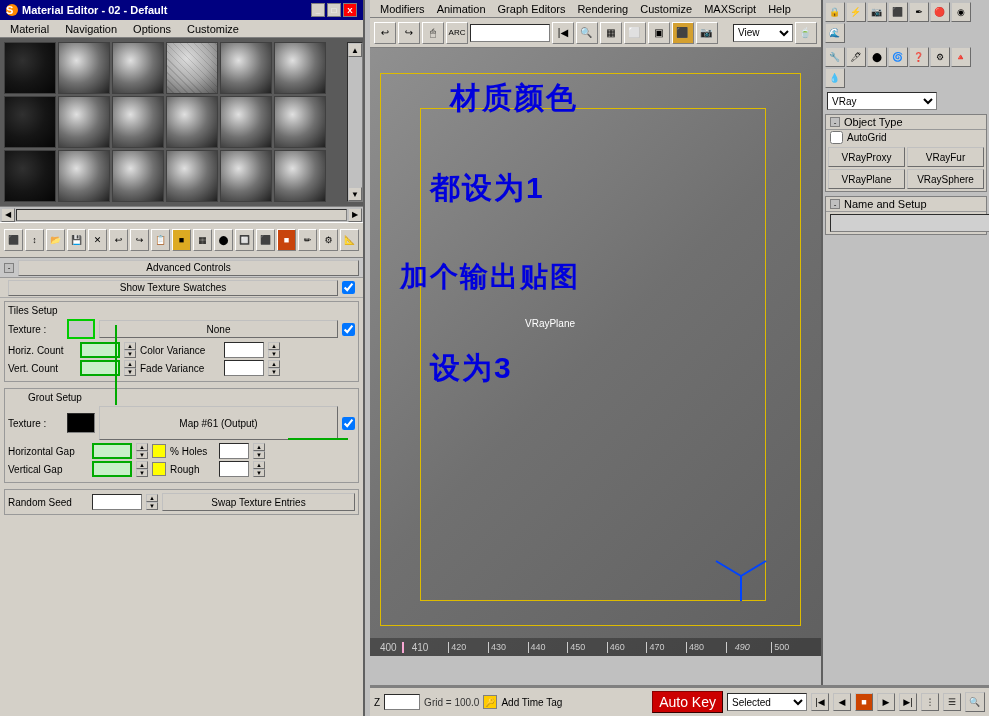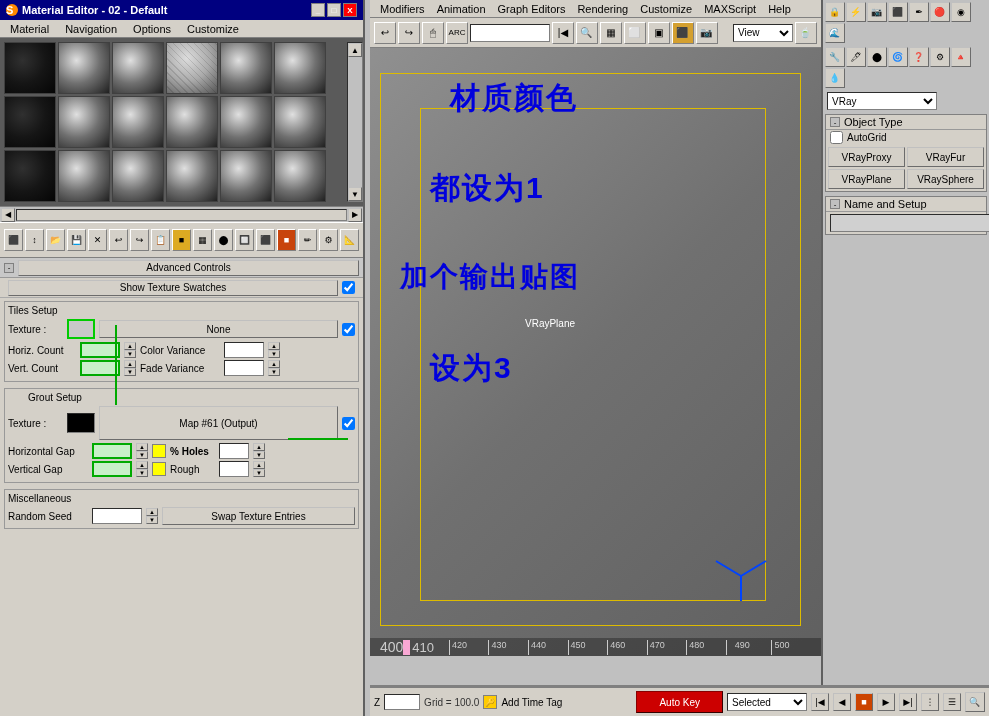--- a/index.html
+++ b/index.html
@@ -287,31 +287,31 @@
 
     <div style="position:absolute; bottom:50px; right:50px; width:60px; height:60px; pointer-events:none;">
       <svg width="60" height="60">
         <line x1="30" y1="30" x2="55" y2="15" stroke="#0044ff" stroke-width="2"></line>
         <line x1="30" y1="30" x2="5" y2="15" stroke="#0044ff" stroke-width="2"></line>
         <line x1="30" y1="30" x2="30" y2="55" stroke="#0044ff" stroke-width="2"></line>
       </svg>
     </div>
 
     <div style="position:absolute; bottom:0; left:0; right:0; height:18px; background:rgba(0,0,0,0.3); display:flex; align-items:center; padding:0 10px; gap:0;">
-      <span style="color:#ccc; font-size:14px; ">400</span>
+      <span style="color:#ccc; font-size:10px; margin-right:5px;">400</span>
       <div style="flex:1; display:flex;">
-        <span style="flex:1; border-left:7px solid #f9a8d4; color:#ccc; font-size:13px; padding-left:2px;">410</span>
+        <span style="flex:1; border-left:2px solid #f9a8d4; color:#ccc; font-size:10px; padding-left:8px;">410</span>
         <span style="flex:1; border-left:1px solid #ccc; color:#ccc; font-size:9px; padding-left:2px;">420</span>
         <span style="flex:1; border-left:1px solid #ccc; color:#ccc; font-size:9px; padding-left:2px;">430</span>
         <span style="flex:1; border-left:1px solid #ccc; color:#ccc; font-size:9px; padding-left:2px;">440</span>
         <span style="flex:1; border-left:1px solid #ccc; color:#ccc; font-size:9px; padding-left:2px;">450</span>
         <span style="flex:1; border-left:1px solid #ccc; color:#ccc; font-size:9px; padding-left:2px;">460</span>
         <span style="flex:1; border-left:1px solid #ccc; color:#ccc; font-size:9px; padding-left:2px;">470</span>
         <span style="flex:1; border-left:1px solid #ccc; color:#ccc; font-size:9px; padding-left:2px;">480</span>
-        <span style="flex:1; border-left:1px solid #ccc; color:#ccc; font-size:9px; padding-left:8px;">490</span>
+        <span style="flex:1; border-left:1px solid #ccc; color:#ccc; font-size:9px; padding-left:8px;font-style:italic;">490</span>
         <span style="flex:1; border-left:1px solid #ccc; color:#ccc; font-size:9px; padding-left:2px;">500</span>
       </div>
     </div>
 
     <div style="position:absolute; top:30px; left:80px; color:#0000dd; font-weight:bold; font-size:30px; pointer-events:none; letter-spacing:2px;">材质颜色</div>
     <div style="position:absolute; top:120px; left:60px; color:#0000dd; font-weight:bold; font-size:30px; pointer-events:none; letter-spacing:2px;">都设为1</div>
     <div style="position:absolute; top:210px; left:30px; color:#0000dd; font-weight:bold; font-size:28px; pointer-events:none; letter-spacing:2px;">加个输出贴图</div>
     <div style="position:absolute; top:300px; left:60px; color:#0000dd; font-weight:bold; font-size:30px; pointer-events:none; letter-spacing:2px;">设为3</div>
   </div>
 
@@ -474,21 +474,21 @@
 
         <div style="display:flex; align-items:center; gap:4px; margin-bottom:2px; font-size:10px;">
           <span style="min-width:80px;">Horizontal Gap</span>
           <input type="text" class="num-input highlighted" style="">
           <div class="spinner-group">
             <div class="spinner-btn">▲</div>
             <div class="spinner-btn">▼</div>
           </div>
 
           <div style="width:14px; height:14px; background:#ffff00; border:1px solid #808080;"></div>
-          <span style="min-width:45px;font-weight:bold;">% Holes</span>
+          <span style="min-width:45px;">% Holes</span>
           <input type="text" class="num-input" style="width: 30px;">
           <div class="spinner-group">
             <div class="spinner-btn">▲</div>
             <div class="spinner-btn">▼</div>
           </div>
         </div>
 
         <div style="display:flex; align-items:center; gap:4px; margin-bottom:2px; font-size:10px;">
           <span style="min-width:80px;">Vertical Gap</span>
           <input type="text" class="num-input highlighted" style="">
@@ -500,21 +500,20 @@
           <span style="min-width:45px;">Rough</span>
           <input type="text" class="num-input" style="width: 30px;">
           <div class="spinner-group">
             <div class="spinner-btn">▲</div>
             <div class="spinner-btn">▼</div>
           </div>
         </div>
       </div>
 
       <div style="border:1px solid #999; margin:3px 4px; padding:3px;">
-        <div style="font-size:10px; margin-bottom:3px;">Miscellaneous</div>
         <div style="display:flex; align-items:center; gap:4px; font-size:10px;">
           <span style="min-width:80px;">Random Seed</span>
           <input type="text" class="num-input" style="width: 50px;">
           <div class="spinner-group">
             <div class="spinner-btn">▲</div>
             <div class="spinner-btn">▼</div>
           </div>
           <button style="flex:1; height:18px; background:#d4d0c8; border:1px outset #c0c0c0; font-size:10px; cursor:pointer;">Swap Texture Entries</button>
         </div>
       </div>
@@ -528,21 +527,21 @@
     <input type="text" style="width: 36px; height: 16px; background: rgb(255, 255, 255); border: 1px inset rgb(128, 128, 128); font-size: 10px;">
 
     <span style="color:#333;">Grid = 100.0</span>
 
     <div style="width:14px; height:14px; background:#ffcc00; border:1px solid #808080; display:flex; align-items:center; justify-content:center; font-size:8px;">🔑</div>
 
     <span>Add Time Tag</span>
 
     <div style="flex:1;"></div>
 
-    <button style="height:22px; background:#cc0000; color:white; border:1px outset #880000; font-size:10px; padding:0 22px; cursor:pointer;">Auto Key</button>
+    <button style="height:22px; background:#cc0000; color:white; border:1px outset #880000; font-size:14px; padding:0 6px; cursor:pointer;">Auto Key</button>
 
     <select style="height:18px; font-size:10px; background:#fff; border:1px inset #808080; min-width:80px;">
       <option>Selected</option>
     </select>
 
     <div class="playback-btn">|◀</div>
     <div class="playback-btn">◀</div>
     <div class="playback-btn" style="background:#cc4400; color:white;">■</div>
     <div class="playback-btn">▶</div>
     <div class="playback-btn">▶|</div>

